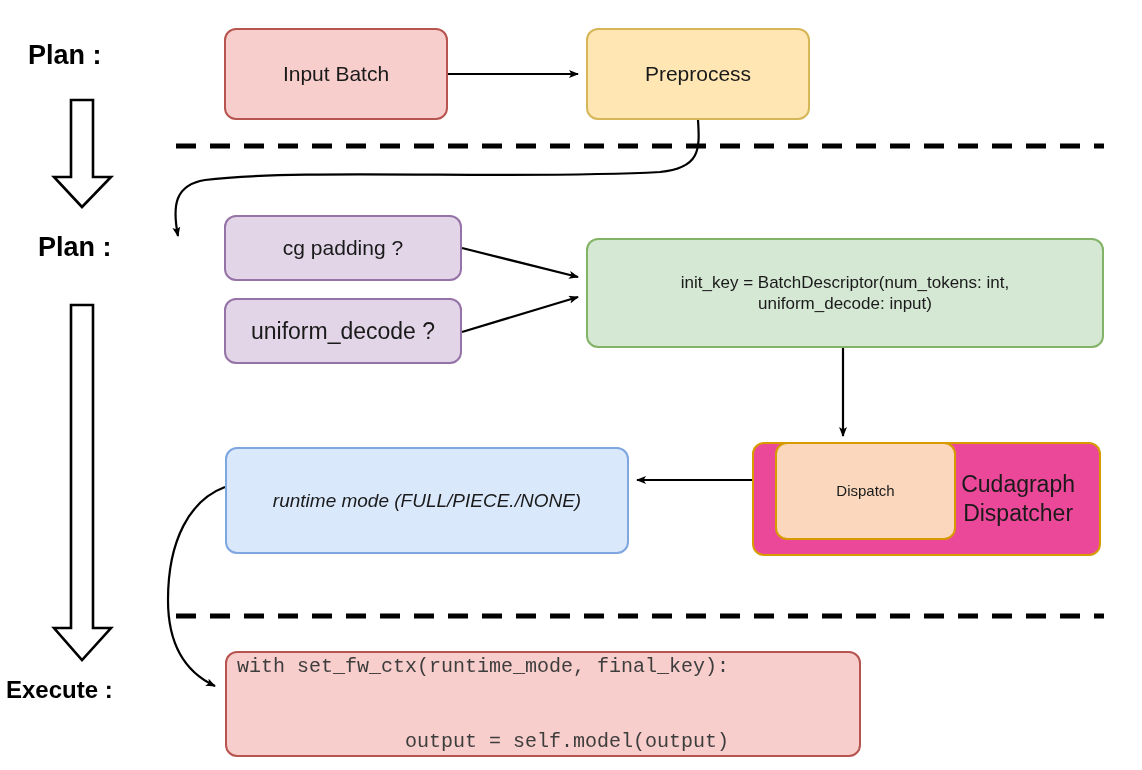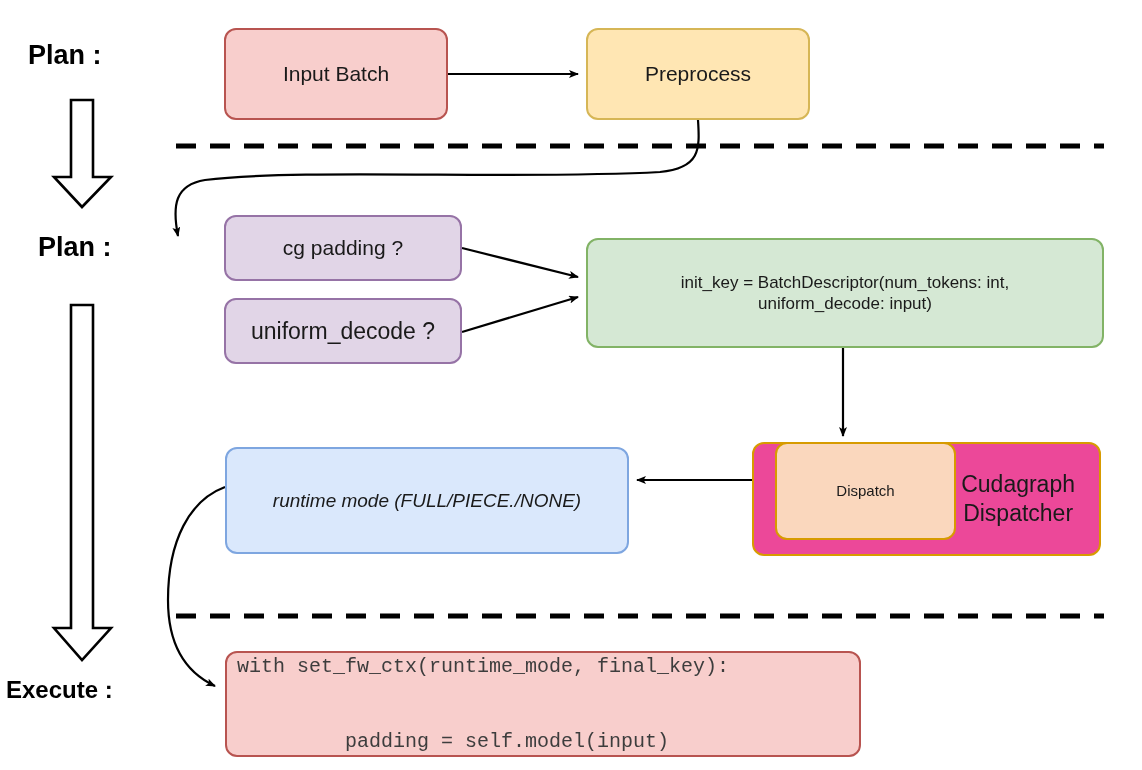--- a/index.html
+++ b/index.html
@@ -91,21 +91,21 @@
   }
   #node-code{
     left:225px; top:651px; width:636px; height:106px;
     background:#f8cecc; border-color:#b85450;
     font-family:"Liberation Mono","DejaVu Sans Mono",monospace;
     font-size:20px;
     color:#3d3d3d;
     justify-content:flex-start;
     padding-left:10px;
     white-space:pre;
-    text-align:center;
+    text-align:right;
   }
 
   #label-input{   left:28px;  top:40px;  font-size:27px; }
   #label-plan{    left:38px;  top:232px; font-size:27px; }
   #label-execute{ left:6px;   top:676px; font-size:24px; }
 
   .code-line{ display:block; }
 </style>
 </head>
 <body>
@@ -180,17 +180,17 @@
     </div>
   </div>
 
   <div class="node" id="node-dispatch">
     <span>Dispatch</span>
   </div>
 
   <div class="node" id="node-code">
     <div>
       <span class="code-line">with set_fw_ctx(runtime_mode, final_key):</span>
-      <span class="code-line">    padding = self.model(input)</span>
+      <span class="code-line">    output = self.model(output)</span>
     </div>
   </div>
 
 </div>
 
 </body></html>

